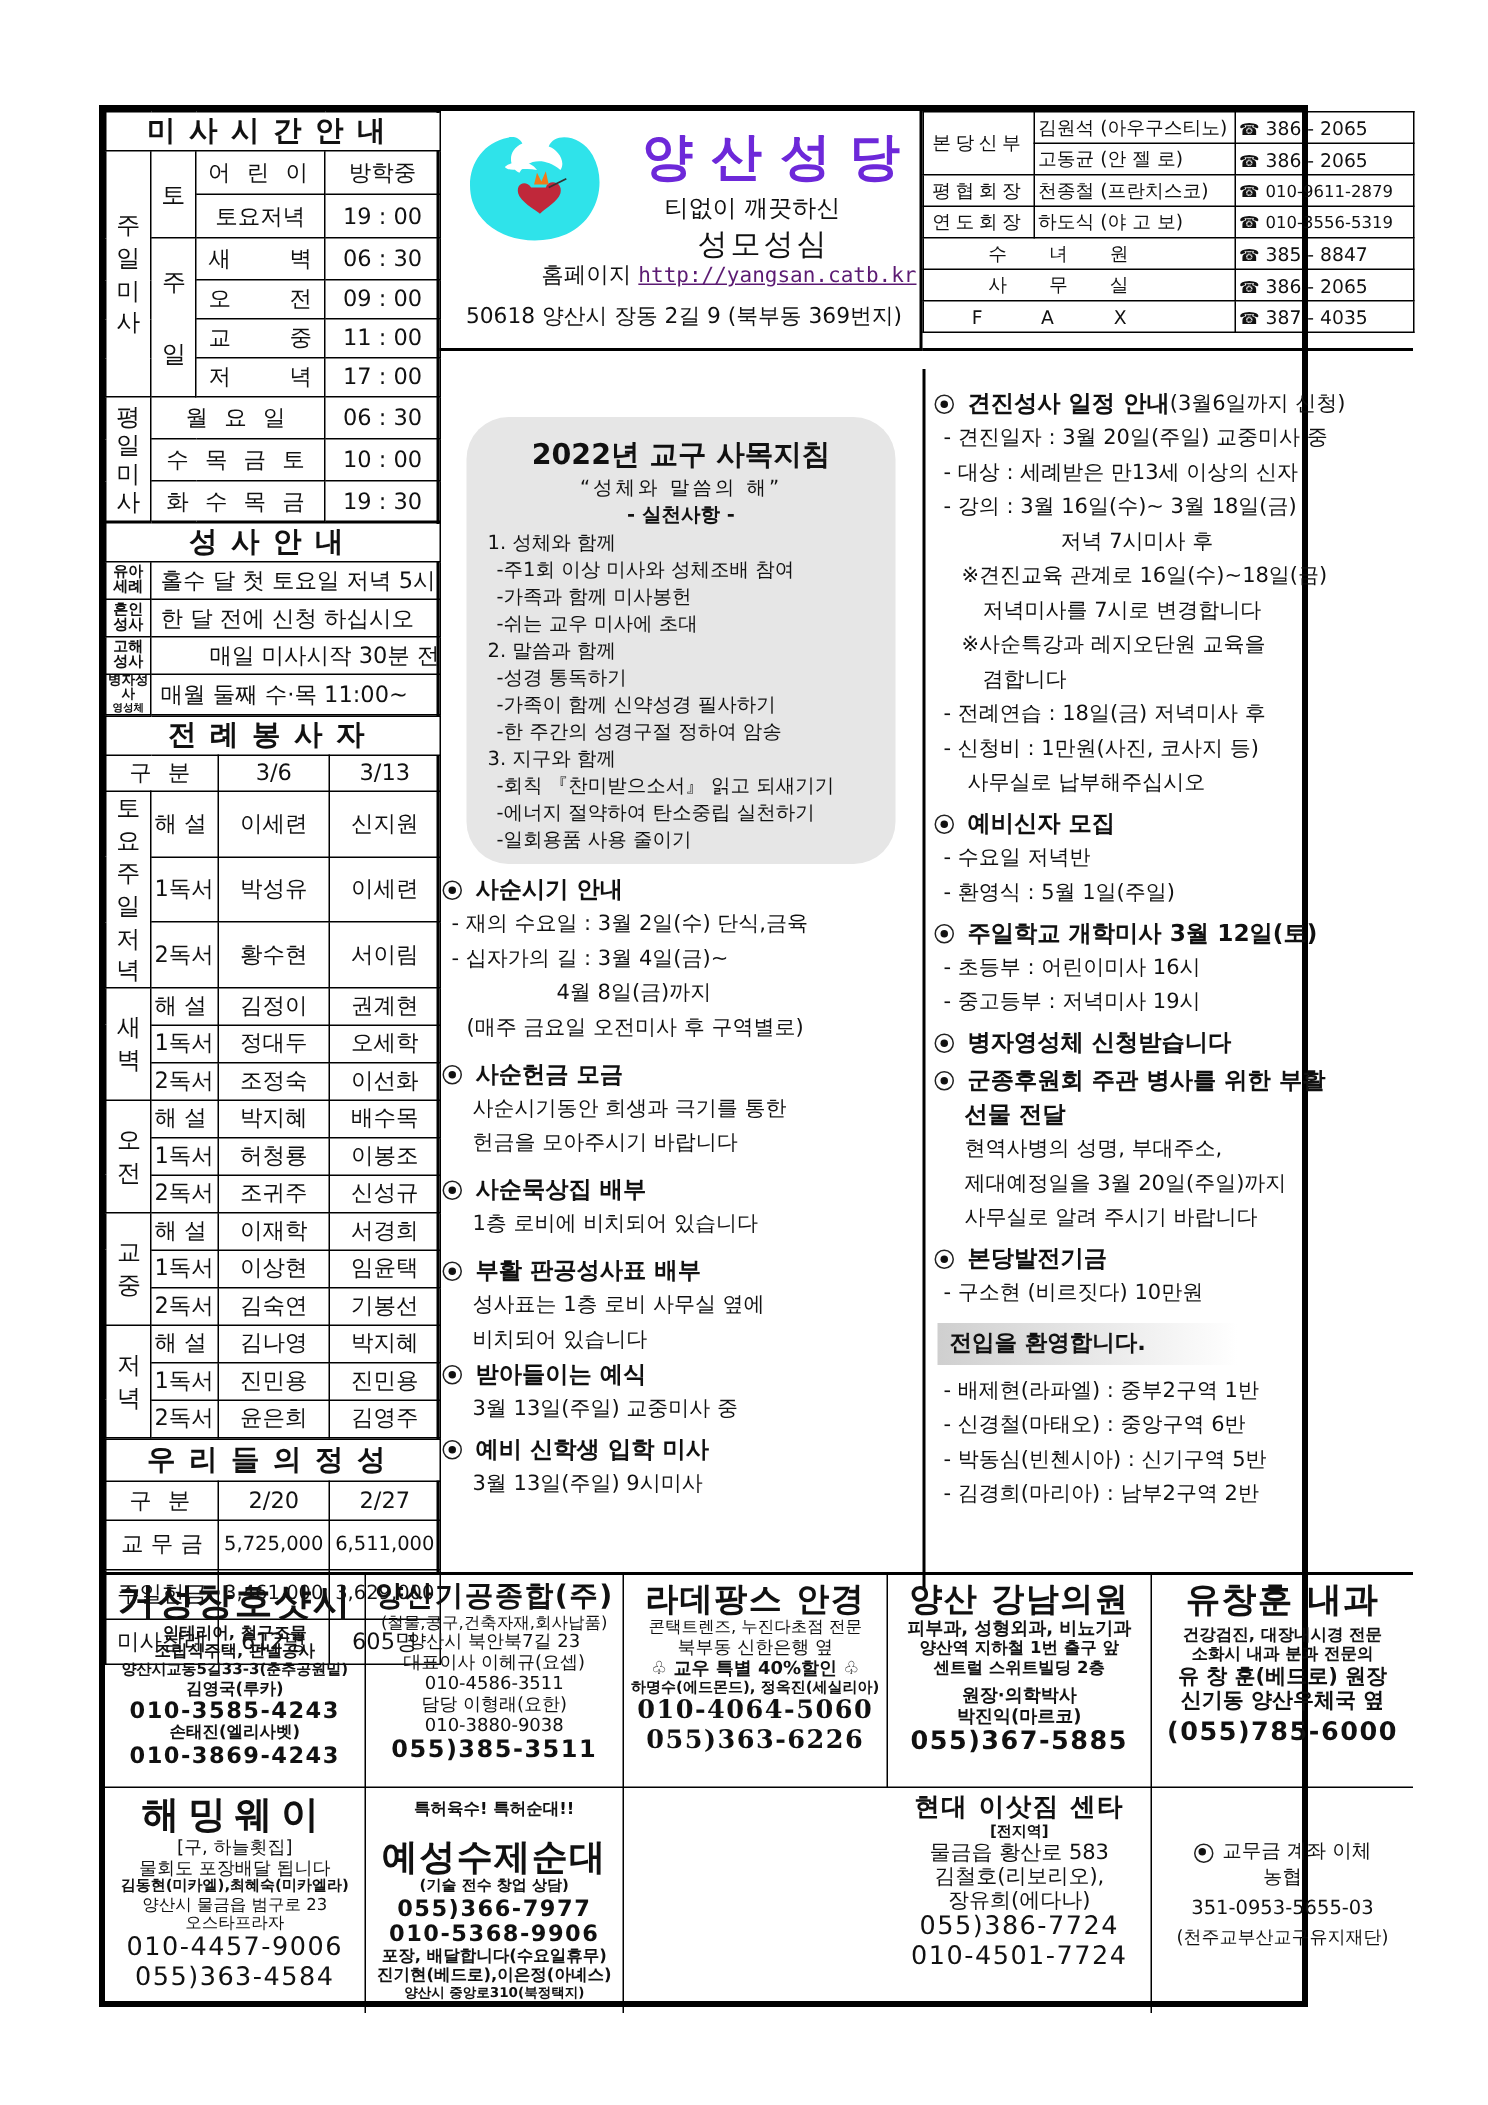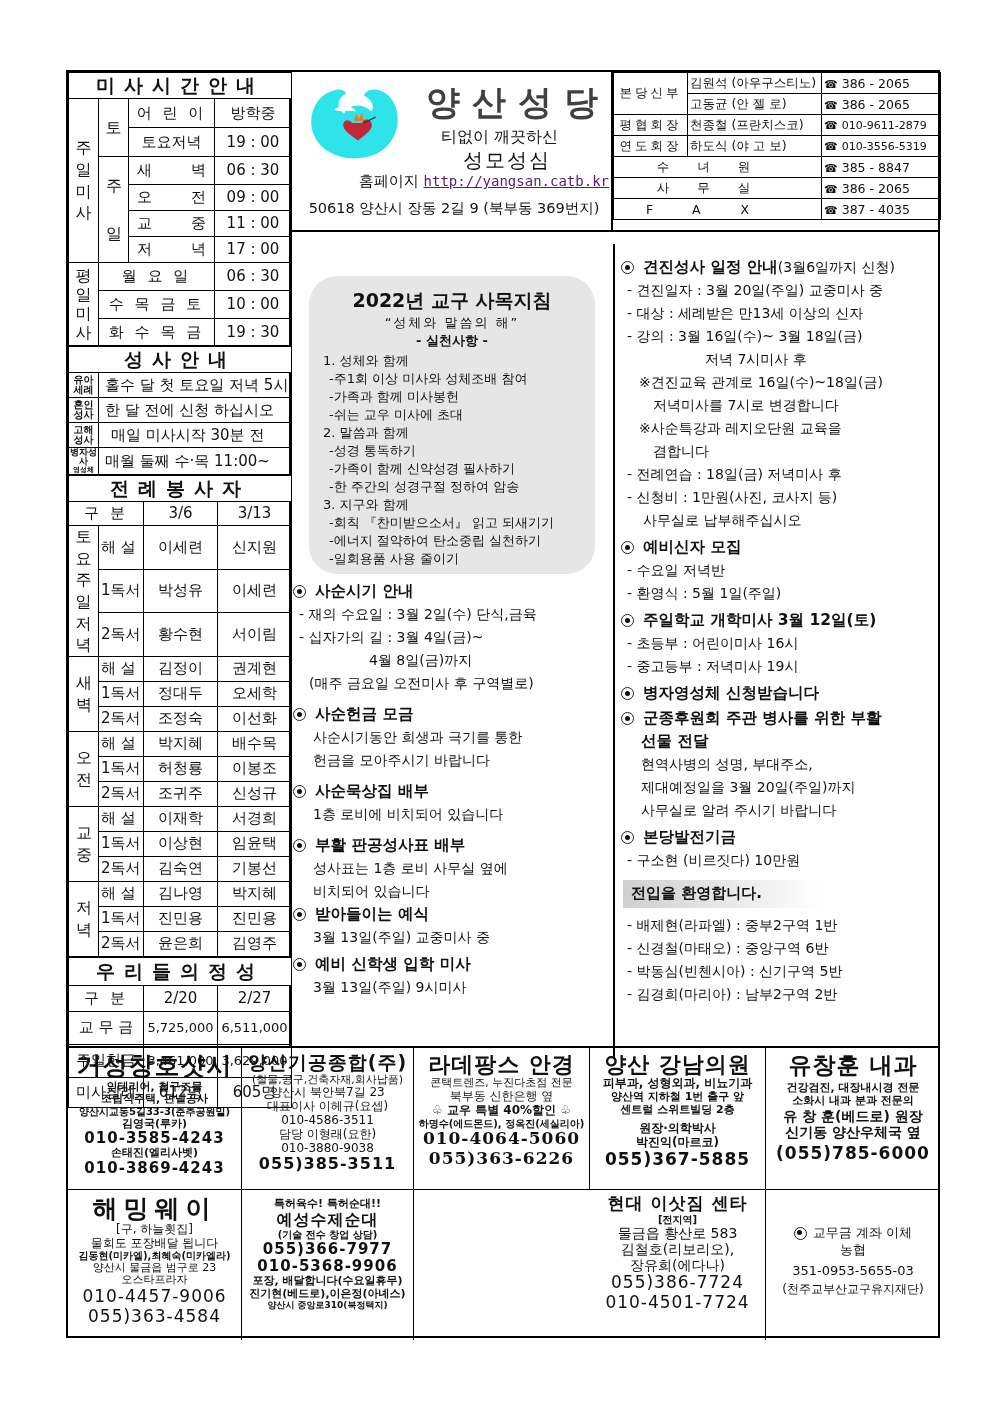--- a/index.html
+++ b/index.html
@@ -1,35 +1,35 @@
 <!DOCTYPE html>
 <html><head>
 <meta charset="utf-8">
 <style>
   * { box-sizing: border-box; margin: 0; padding: 0; }
   html, body { width: 992px; height: 1403px; background: #ffffff; }
   body { position: relative; font-family: "DejaVu Sans", "Liberation Sans", sans-serif; color: #111; overflow: hidden; }
 
-  .page { position: absolute; left: 66px; top: 70px; width: 874px; height: 1268px; border: 2px solid #000000; }
+  .page { position: absolute; left: 66px; top: 70px; width: 806px; height: 1268px; border: 4px solid #000000; }
 
   
   .left { position: absolute; left: 0; top: 0; width: 223px; height: 974px; border-right: 2px solid #000; }
   table.grid { border-collapse: collapse; width: 223px; table-layout: fixed; }
   table.grid td { border: 1px solid #000; text-align: center; vertical-align: middle; font-size: 15px; line-height: 1; padding: 0; overflow: hidden; white-space: nowrap; }
   .sec-title { font-weight: bold; font-size: 19px !important; letter-spacing: 9px; background: #fff; }
   .vtext { font-size: 16px !important; line-height: 1.35 !important; white-space: normal !important; word-break: break-all; }
   .small-lbl { font-size: 10px !important; font-weight: bold; line-height: 1.05 !important; white-space: normal !important; padding: 0 1px !important; letter-spacing: 0; }
   .sml { font-size: 9px; display: block; }
   .spread2 { letter-spacing: 3px; }
   .just { display: flex; justify-content: space-between; padding: 0 8px !important; }
 
   
   .header-center { position: absolute; left: 223px; top: 0; width: 322px; height: 160px; border-right: 2px solid #000; border-bottom: 2px solid #000; }
   .logo { position: absolute; left: 16px; top: 8px; width: 98px; height: 84px; }
-  .church-name { position: absolute; left: 135px; top: 8px; font-size: 34px; font-weight: bold; letter-spacing: 12px; color: #404040; }
+  .church-name { position: absolute; left: 135px; top: 8px; font-size: 34px; font-weight: bold; letter-spacing: 12px; color: #6d28d9; }
   .tagline1 { position: absolute; left: 150px; top: 55px; font-size: 16px; }
   .tagline2 { position: absolute; left: 172px; top: 75px; font-size: 20px; letter-spacing: 2px; }
   .homepage { position: absolute; left: 8px; top: 100px; font-size: 15px; width: 310px; text-align: right; }
   .homepage .url { color: #5b1a72; text-decoration: underline; font-family: "DejaVu Sans Mono", "Liberation Mono", monospace; font-size: 14px; }
   .address { position: absolute; left: 4px; top: 127px; font-size: 14.5px; width: 318px; text-align: center; }
 
   
   .contacts { position: absolute; left: 545px; top: 0; width: 327px; height: 160px; border-bottom: 2px solid #000; }
   table.ct { border-collapse: collapse; width: 327px; table-layout: fixed; }
   table.ct td { border: 1px solid #000; font-size: 12.5px; height: 21px; padding: 0 2px; white-space: nowrap; overflow: hidden; }
@@ -157,21 +157,21 @@
       <tr style="height:25px">
             <td class="small-lbl">유아세례</td>
             <td style="text-align:left;padding-left:6px">홀수 달 첫 토요일 저녁 5시</td>
           </tr>
       <tr style="height:25px">
             <td class="small-lbl">혼인성사</td>
             <td style="text-align:left;padding-left:6px">한 달 전에 신청 하십시오</td>
           </tr>
       <tr style="height:25px">
             <td class="small-lbl">고해성사</td>
-            <td style="text-align:left;padding-left:12px">매일 미사시작 30분 전</td>
+            <td style="text-align:right;padding-left:22px">매일 미사시작 30분 전</td>
           </tr>
       <tr style="height:25px">
             <td class="small-lbl">
               <span style="display:block;font-size:9px">병자성사</span>
               <span class="sml" style="font-size:7px">영성체</span>
             </td>
             <td style="text-align:left;padding-left:6px">매월 둘째 수·목 11:00~</td>
           </tr>
     </tbody>
       </table>
@@ -567,21 +567,21 @@
       <div class="l">[구, 하늘횟집]</div>
       <div class="l">물회도 포장배달 됩니다</div>
       <div class="l b" style="font-size:10px">김동현(미카엘),최혜숙(미카엘라)</div>
       <div class="l" style="font-size:11px">양산시 물금읍 범구로 23</div>
       <div class="l" style="font-size:11px">오스타프라자</div>
       <div class="ph" style="font-weight:normal">010-4457-9006</div>
       <div class="ph" style="font-weight:normal">055)363-4584</div>
     </div>
     <div class="ad" style="left:174px;top:142px;width:172px;height:150px;border-bottom:none">
       <div class="l b" style="margin-top:8px;font-size:11px">특허육수! 특허순대!!</div>
-      <div class="t1" style="font-size:16px;margin-top:0">예성수제순대</div>
+      <div class="t1" style="font-size:24px;margin-top:12px">예성수제순대</div>
       <div class="l b" style="font-size:10px">(기술 전수 창업 상담)</div>
       <div class="ph" style="font-size:15px">055)366-7977</div>
       <div class="ph" style="font-size:15px">010-5368-9906</div>
       <div class="l b" style="font-size:11px">포장, 배달합니다(수요일휴무)</div>
       <div class="l b" style="font-size:11px">진기현(베드로),이은정(아녜스)</div>
       <div class="l b" style="font-size:9px">양산시 중앙로310(북정택지)</div>
     </div>
     <div class="ad" style="left:522px;top:142px;width:176px;height:150px;border-bottom:none">
       <div class="t1" style="font-size:17px">현대 이삿짐 센타</div>
       <div class="l b" style="font-size:10px">[전지역]</div>

